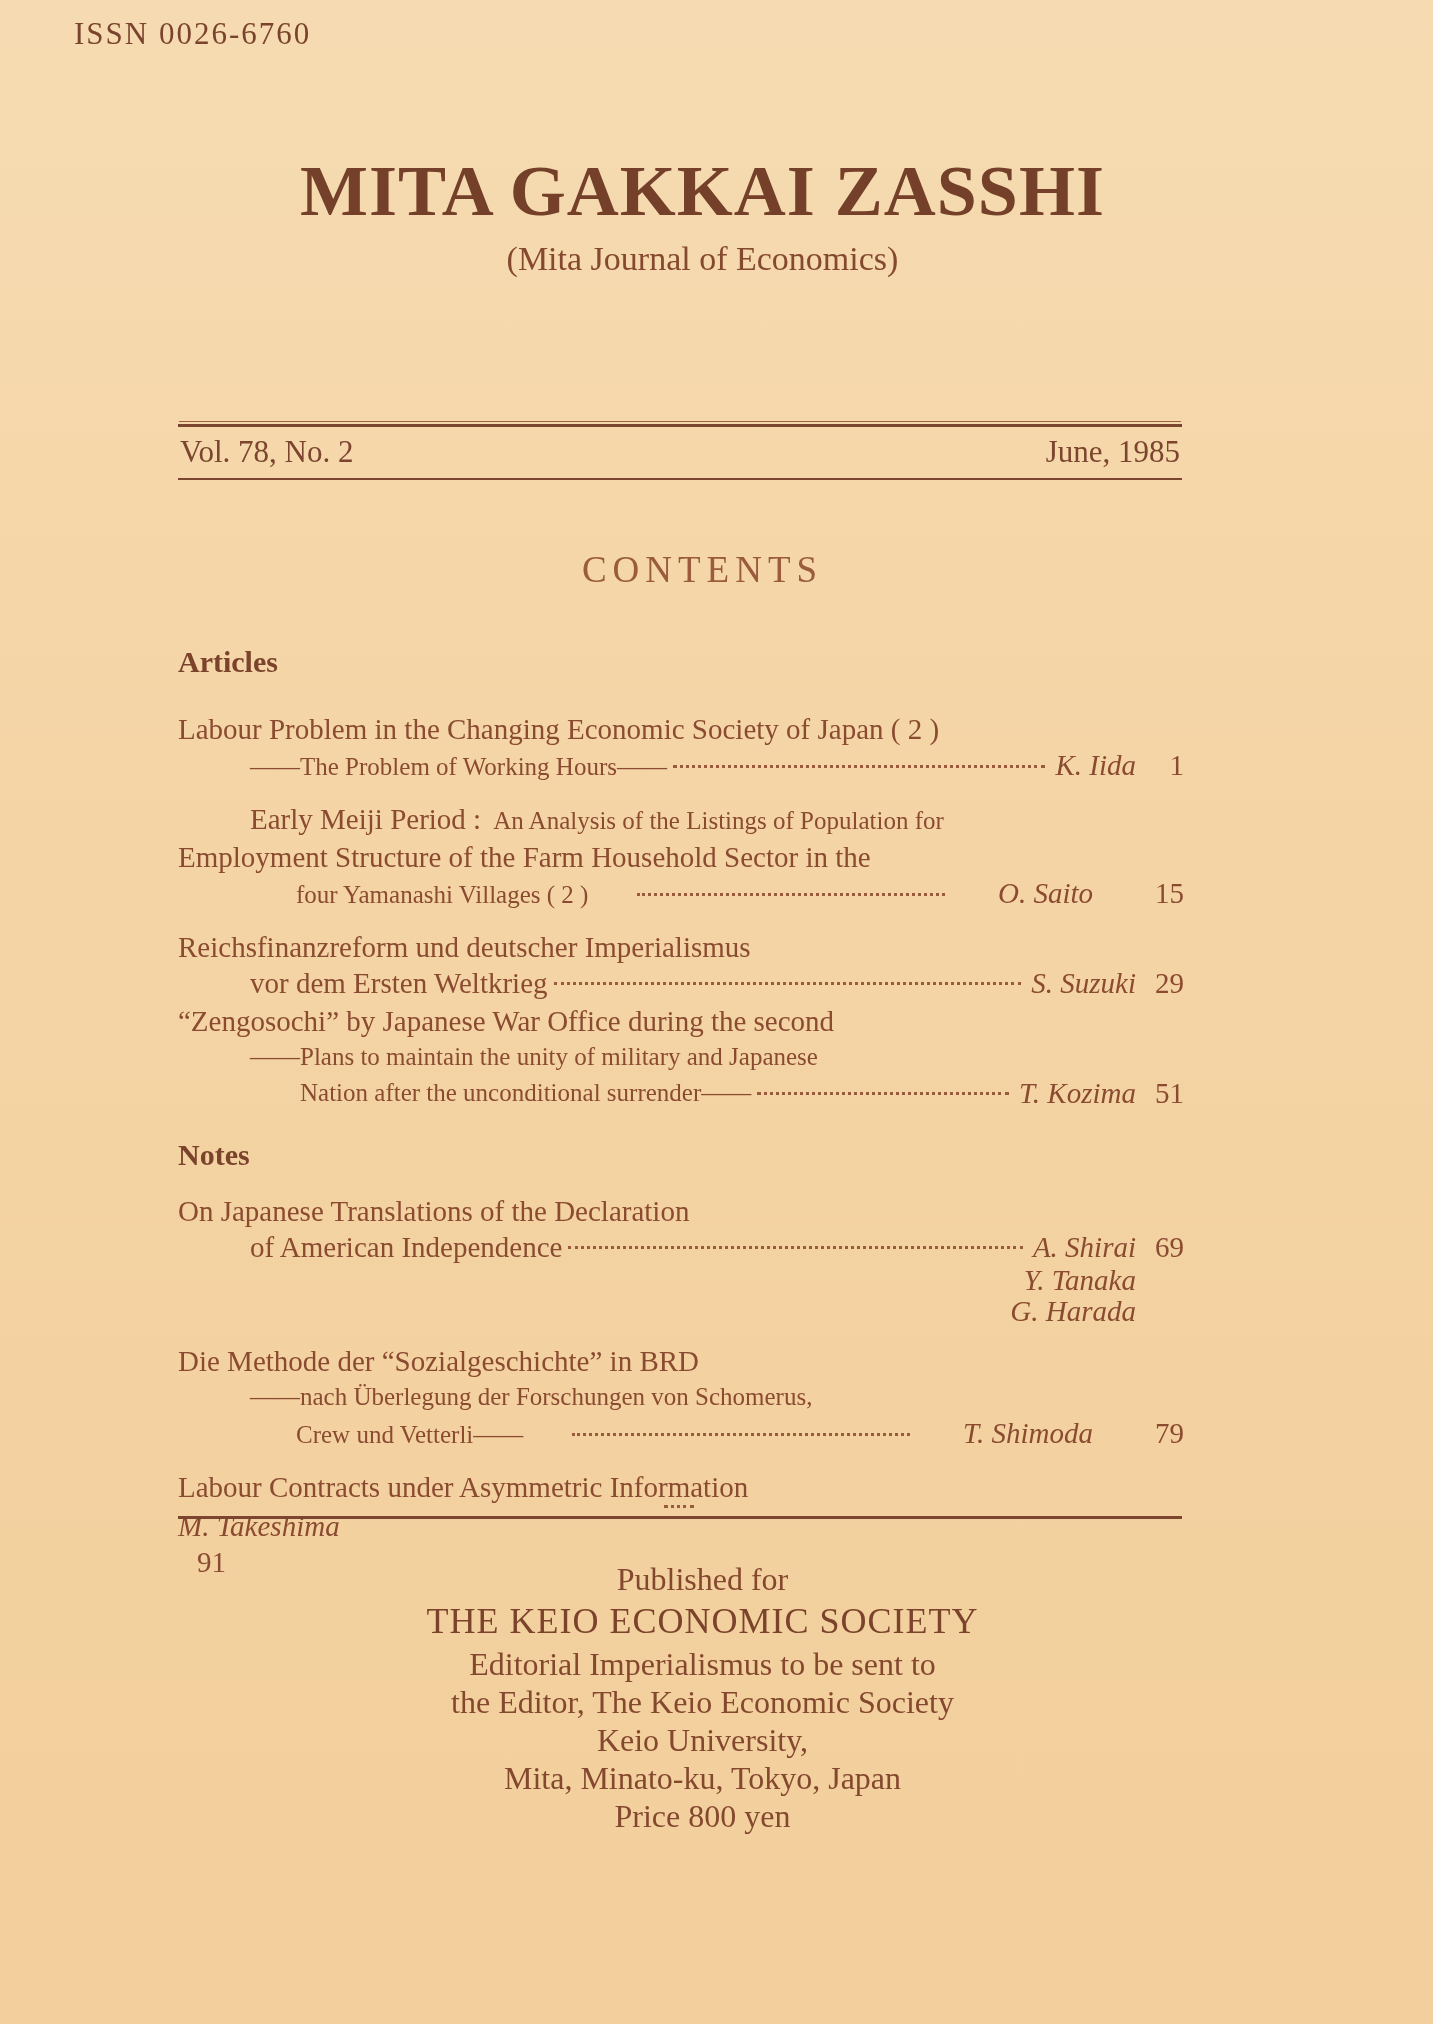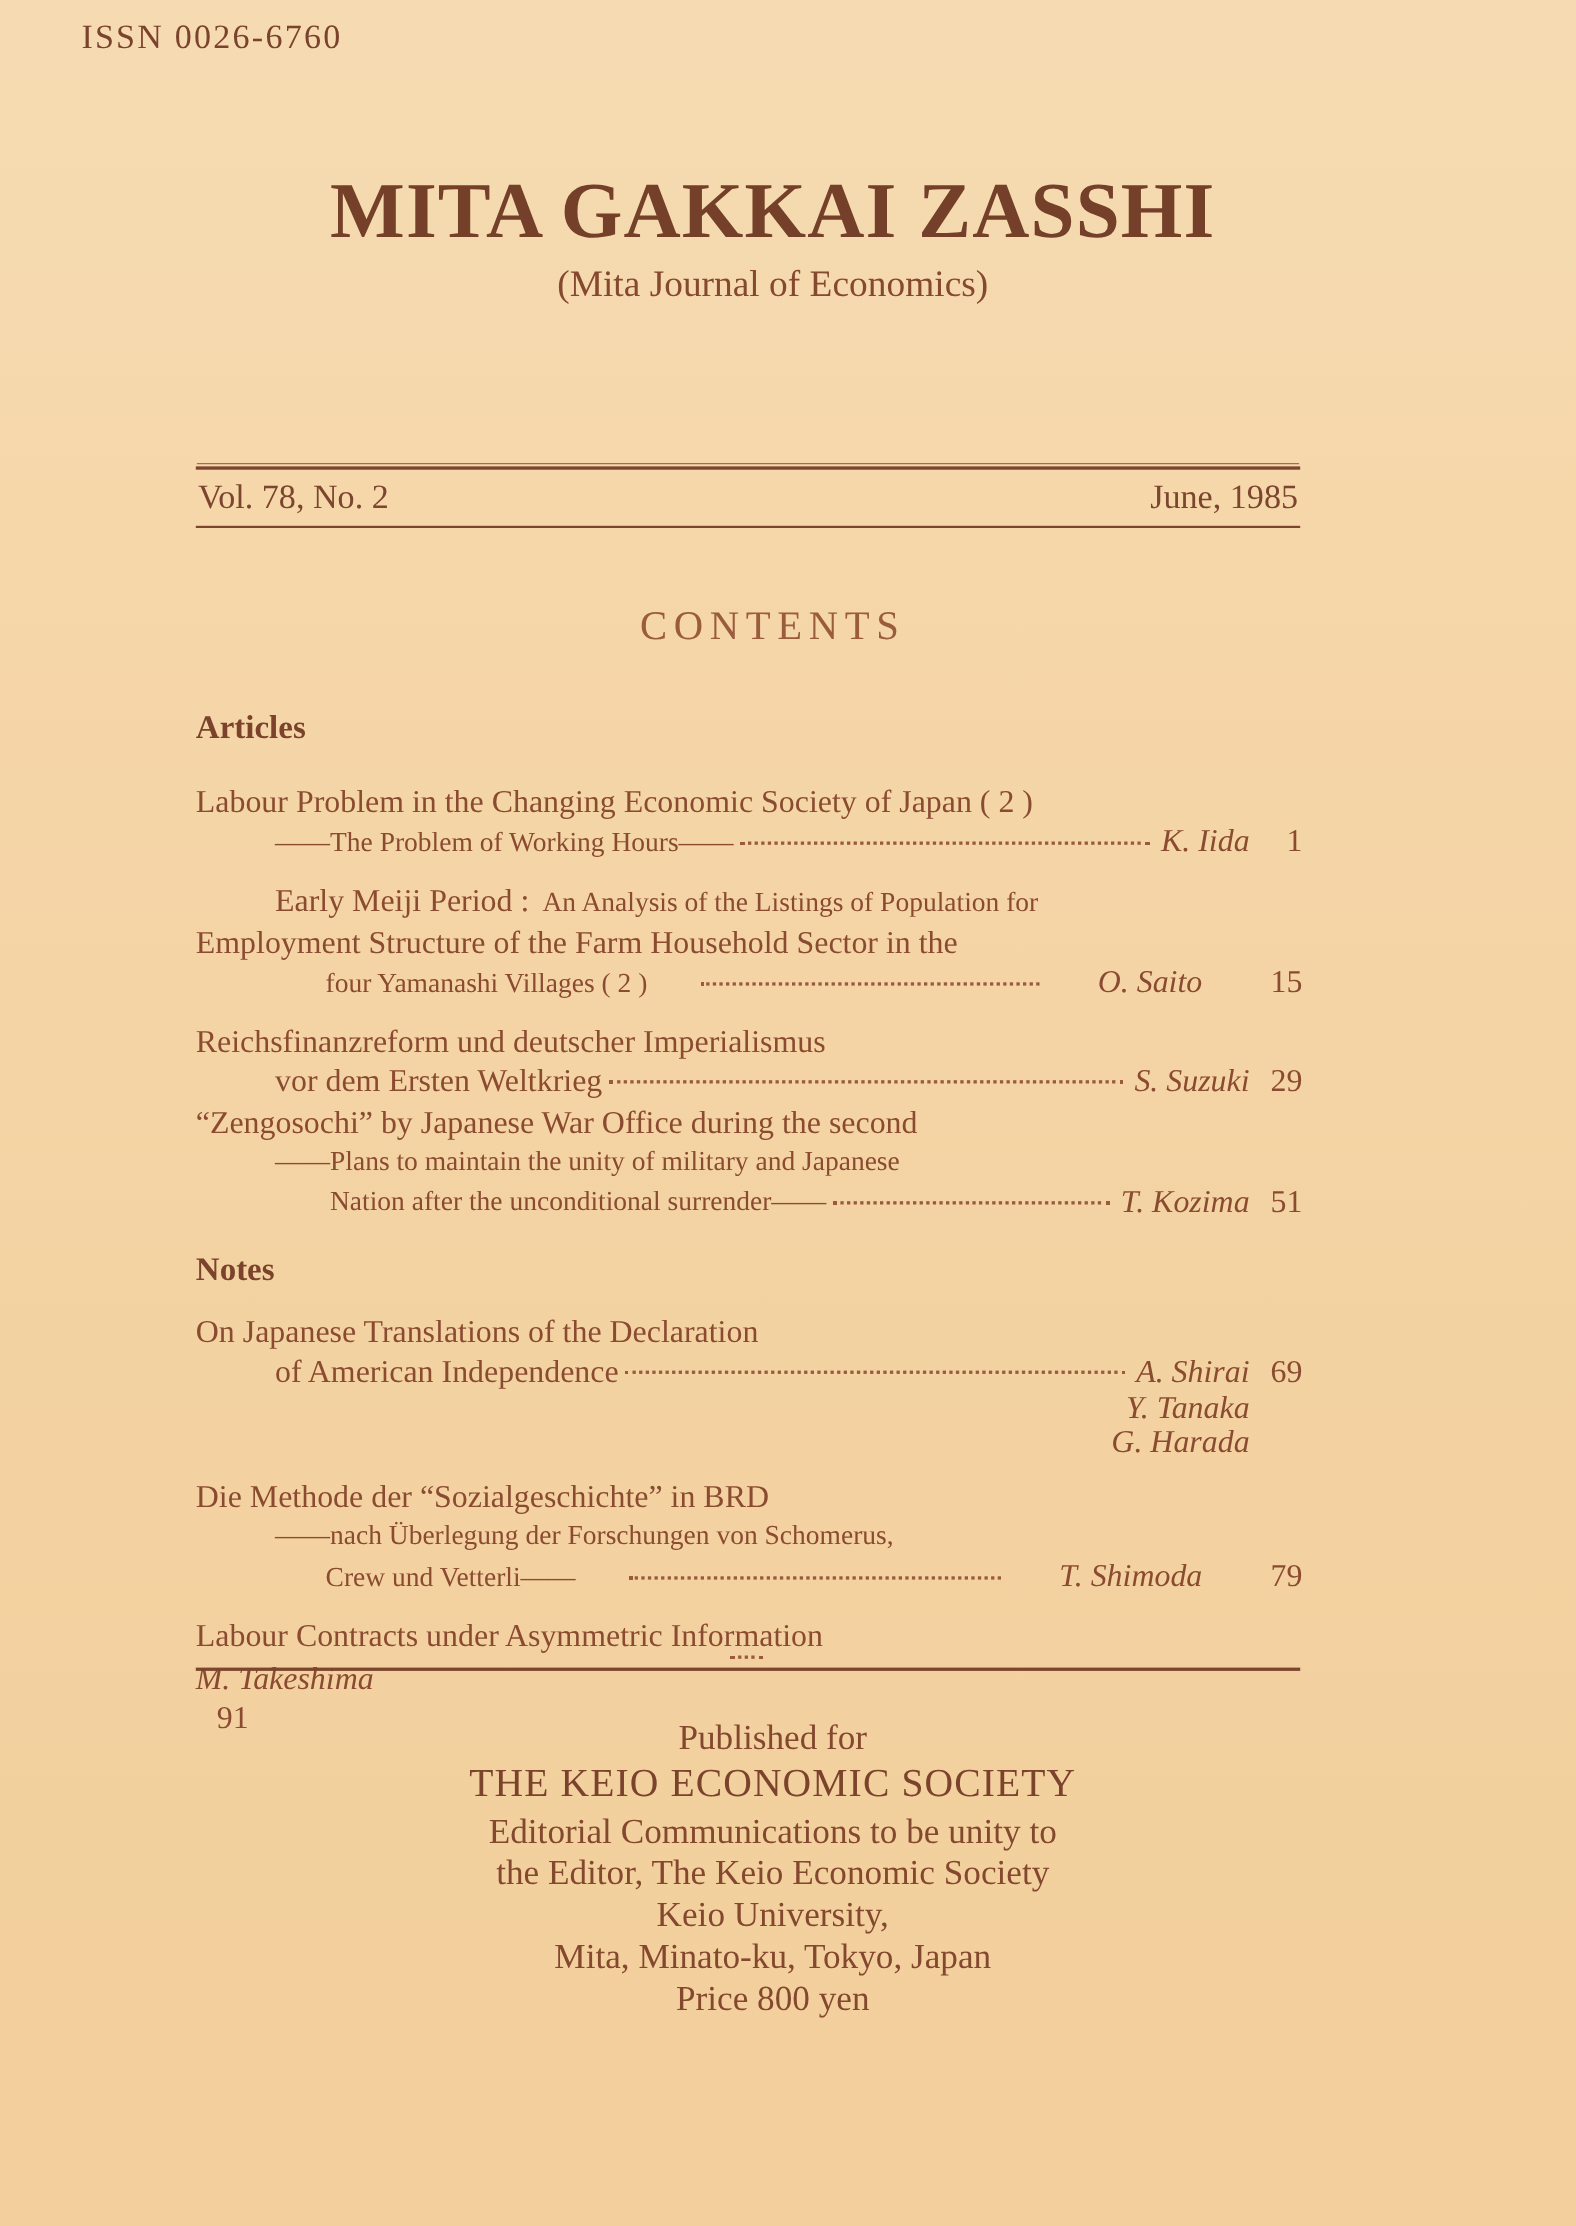--- a/index.html
+++ b/index.html
@@ -186,20 +186,20 @@
       </div>
     </div>
 
   </div>
 
   <div class="rule rule-bottom"></div>
 
   <div class="centered footer">
     <div class="f-small">Published for</div>
     <div class="f-society">THE KEIO ECONOMIC SOCIETY</div>
-    <div class="f-small">Editorial Communications to be unity to</div>
+    <div class="f-small">Editorial Imperialismus to be sent to</div>
     <div class="f-small">the Editor, The Keio Economic Society</div>
     <div class="f-small">Keio University,</div>
     <div class="f-small">Mita, Minato-ku, Tokyo, Japan</div>
     <div class="f-small">Price 800 yen</div>
   </div>
 
 </div>
 
 </body></html>

